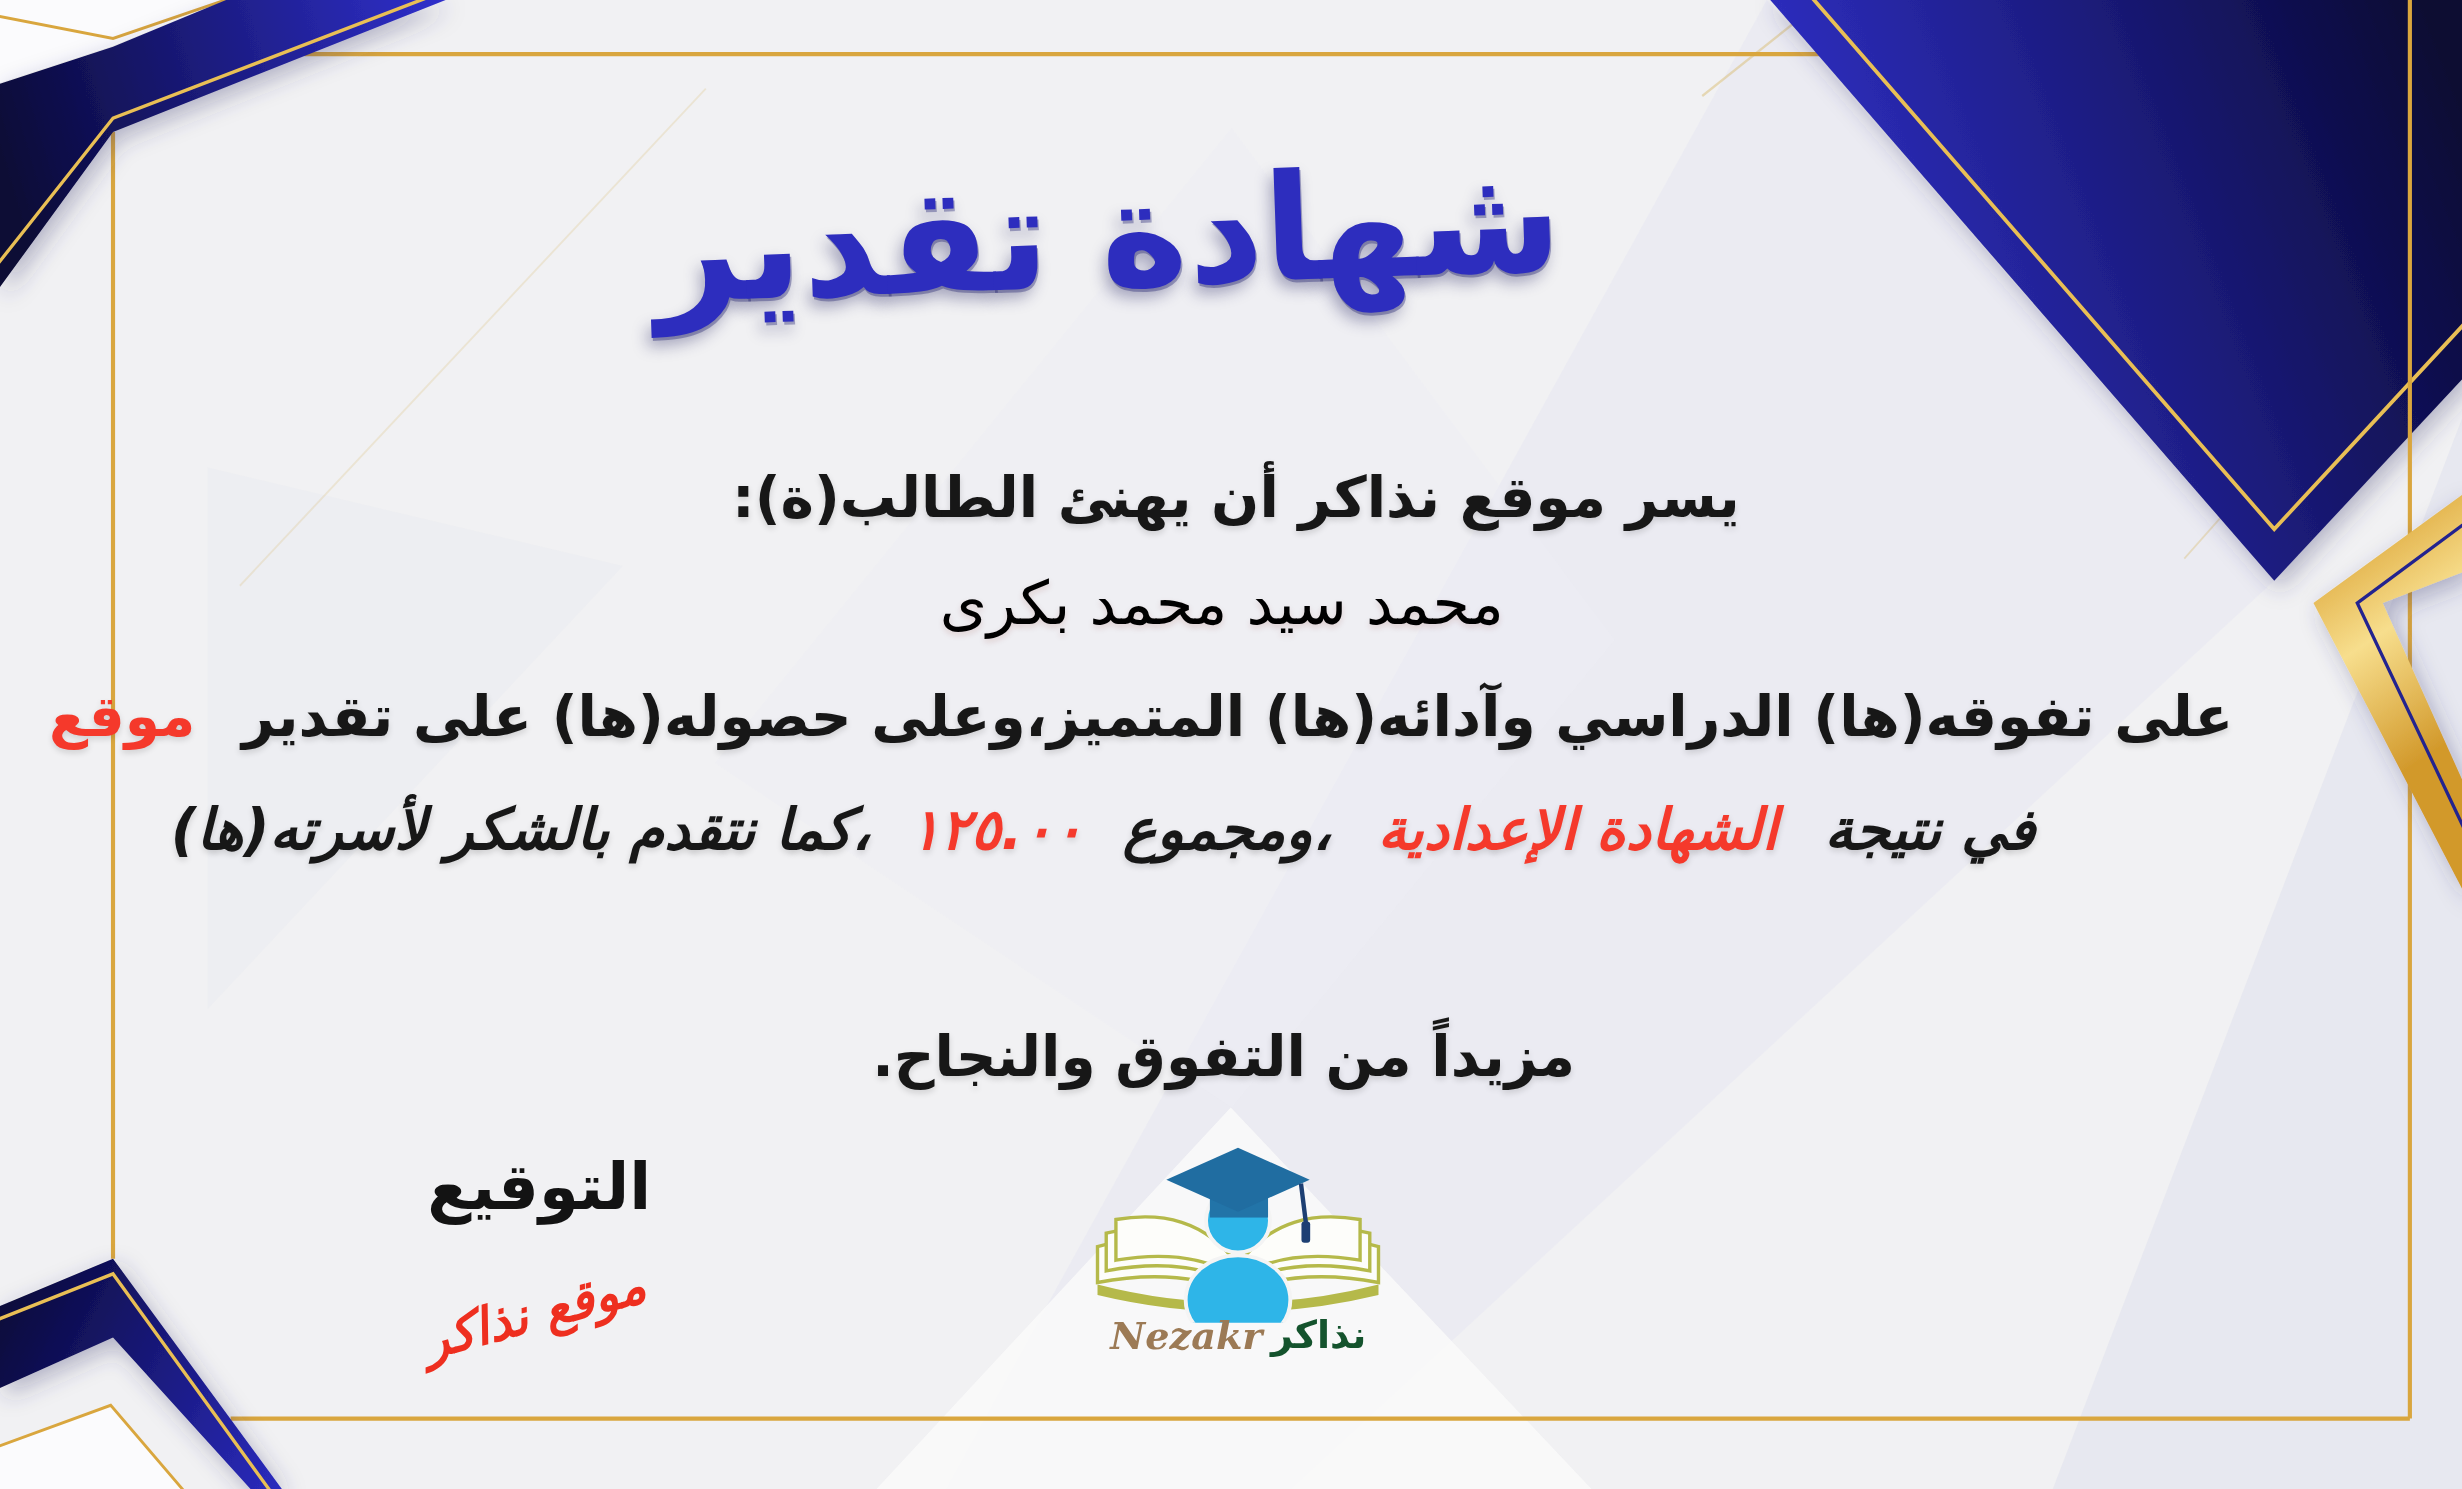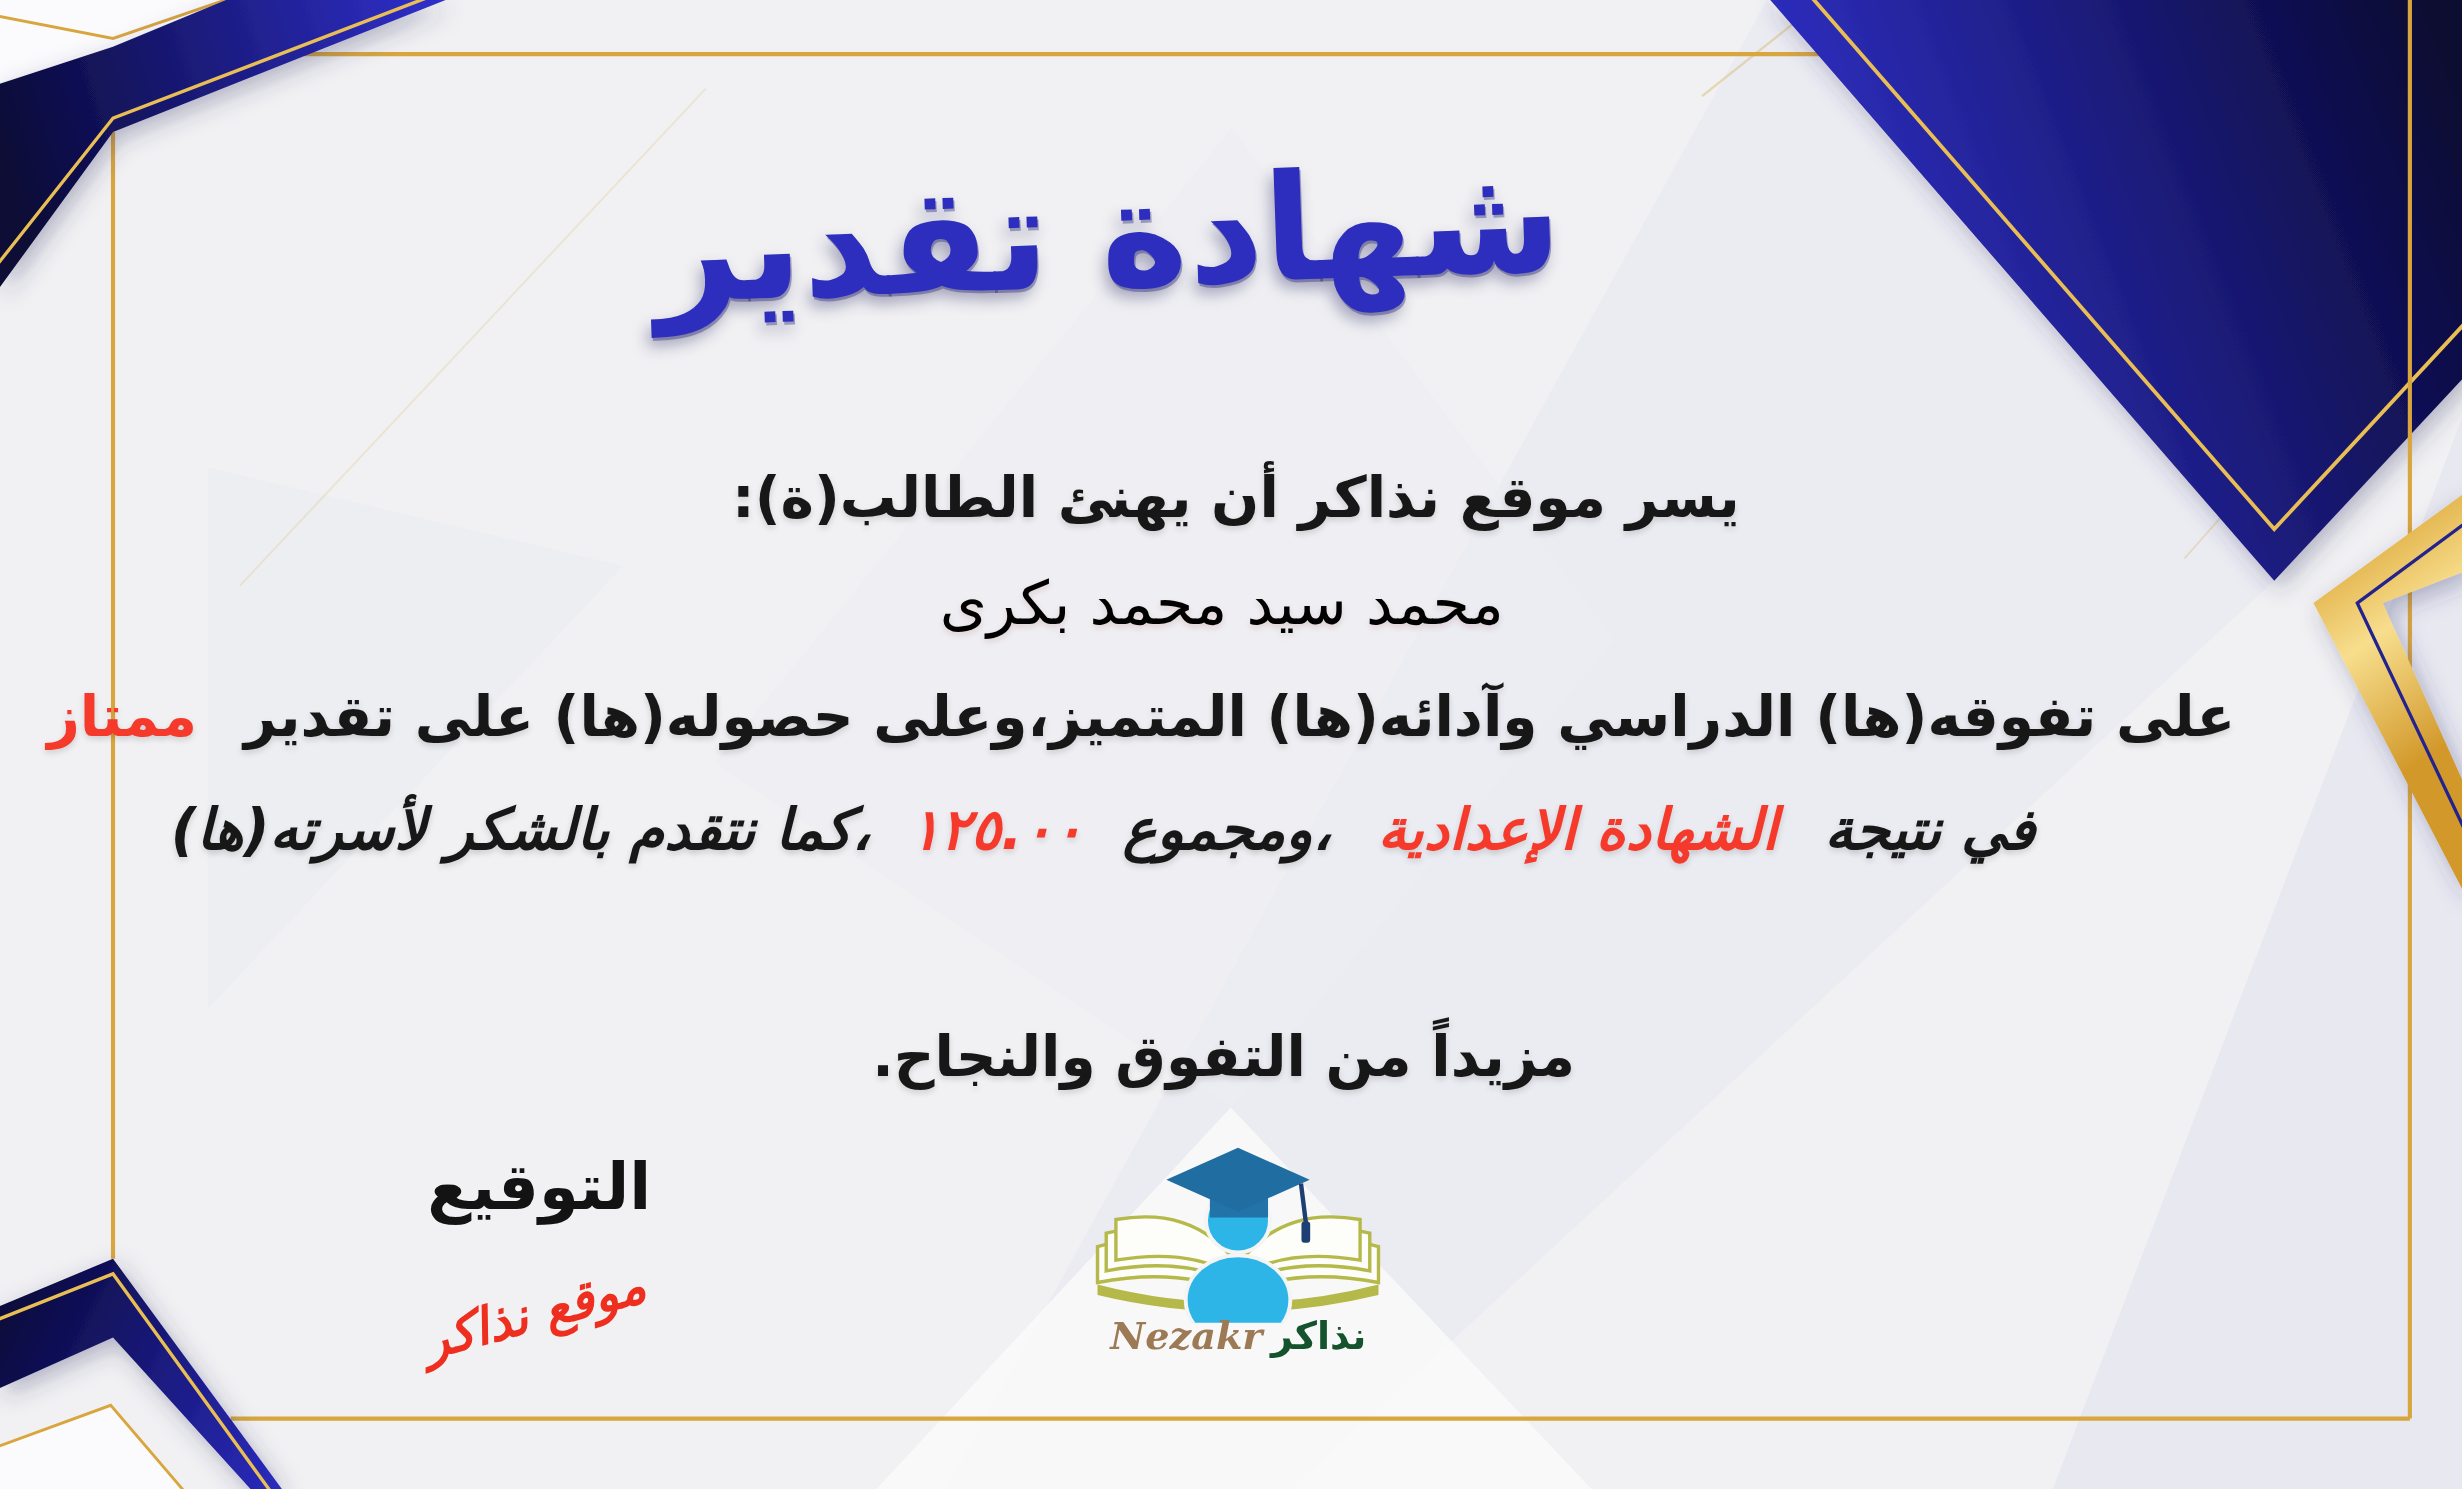--- a/index.html
+++ b/index.html
@@ -24,21 +24,21 @@
   .hl{color:#f5392b;margin:0 1.1vw;}
   .hl-sm{color:#f5392b;margin:0 0.8vw;}
   .sig-label{left:21.9%;top:79.7%;font-size:2.6vw;font-weight:bold;color:#131313;}
   .sig-value{
     left:21.7%;top:88.2%;
     font-size:2.05vw;font-weight:bold;font-style:italic;color:#ee2f1f;
     transform:translate(-50%,-50%) rotate(-15deg);
   }
   .logo{left:50.3%;top:83.2%;width:12.2%;transform:translate(-50%,-50%);text-align:center;}
   .logo svg{width:100%;height:auto;display:block;}
-  .logo-text{display:flex;flex-direction:row;justify-content:center;align-items:center;gap:0.35vw;direction:ltr;margin-top:-0.4vw;}
+  .logo-text{display:flex;flex-direction:row;justify-content:center;align-items:flex-start;gap:0.35vw;direction:ltr;margin-top:-0.4vw;}
   .logo-latin{font-family:"DejaVu Serif",serif;font-style:italic;font-weight:bold;font-size:1.55vw;color:#9c7a55;}
   .logo-ar{font-size:1.55vw;font-weight:bold;color:#14532d;}
   .rtl{direction:rtl;unicode-bidi:embed;}
 </style>
 </head>
 <body>
 
 <div class="cert">
 
   <svg class="bg" viewBox="0 0 5337 3025" preserveAspectRatio="none">
@@ -109,21 +109,21 @@
   </svg>
 
   <div class="abs title rtl">شهادة تقدير</div>
 
   <div class="abs line rtl l1">يسر موقع نذاكر أن يهنئ الطالب(ة):</div>
 
   <div class="abs name rtl">محمد سيد محمد بكرى</div>
 
   <div class="abs line rtl l3">
     <span>على تفوقه(ها) الدراسي وآدائه(ها) المتميز،وعلى حصوله(ها) على تقدير</span>
-    <span class="hl">ممتاز</span>
+    <span class="hl">موقع</span>
   </div>
 
   <div class="abs line rtl l4">
     <span>في نتيجة</span>
     <span class="hl">الشهادة الإعدادية</span>
     <span>،ومجموع</span>
     <span class="hl-sm">١٢٥.٠٠</span>
     <span>،كما نتقدم بالشكر لأسرته(ها)</span>
   </div>
 

